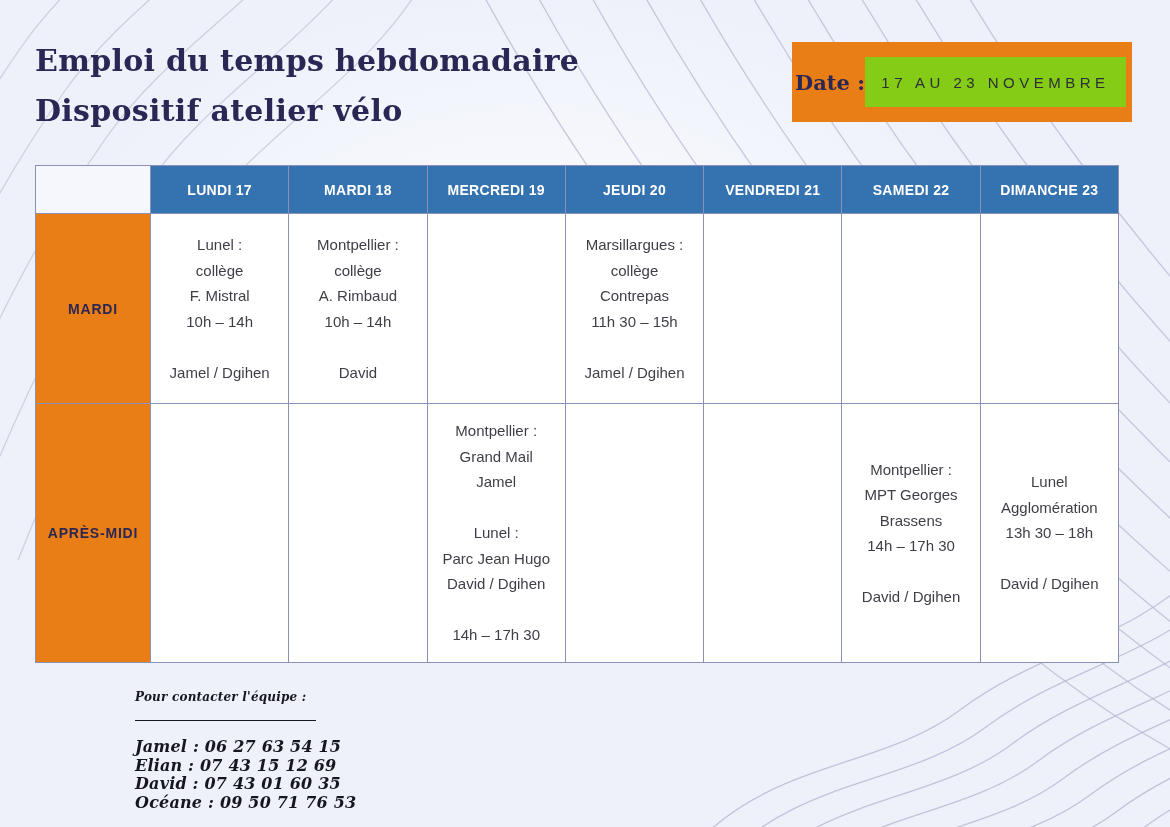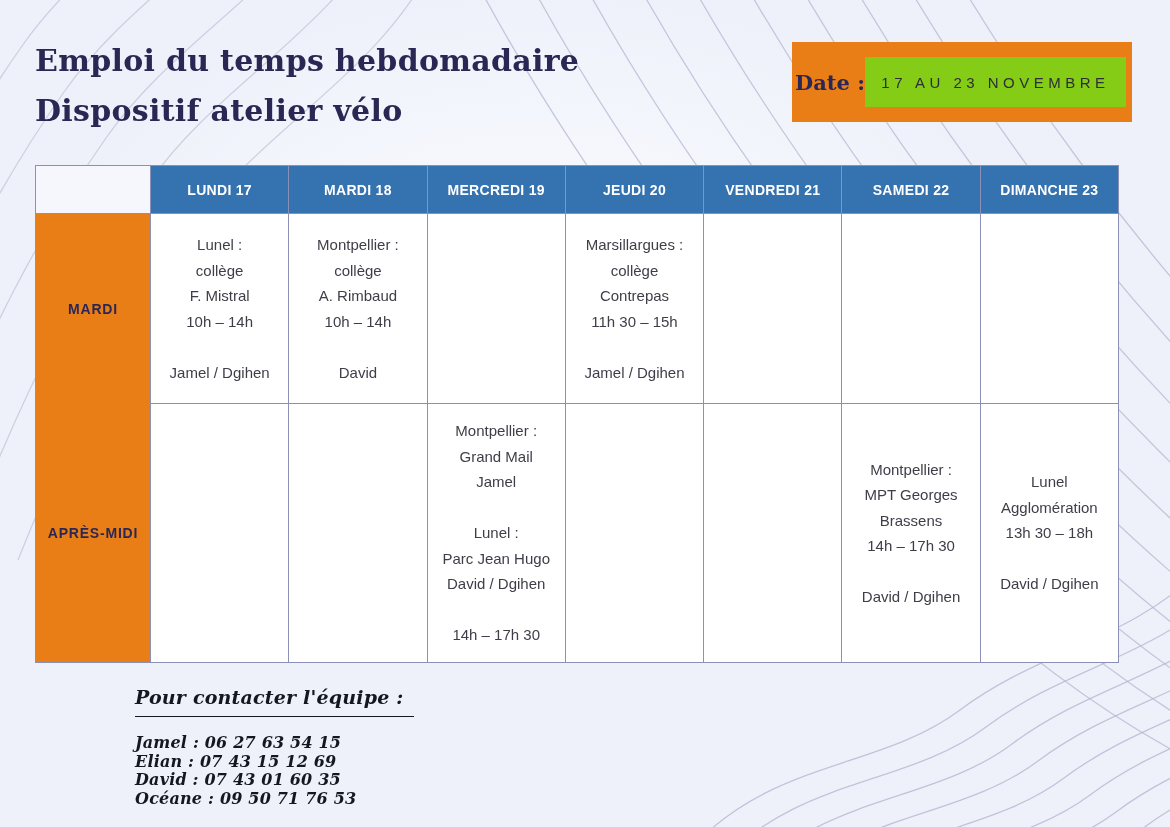--- a/index.html
+++ b/index.html
@@ -48,22 +48,22 @@
   table.schedule thead th.corner{background:#f6f7fd;}
   table.schedule th.row-label{background:var(--accent-orange);color:var(--navy);
     font-size:14px;font-weight:700;letter-spacing:.8px;text-align:center;}
   table.schedule td{background:#ffffff;color:var(--cell-text);
     font-size:15px;line-height:25.5px;text-align:center;vertical-align:middle;
     white-space:pre-line;padding:4px 6px;margin-top:24px;}
 
   
   .contact{left:135px;top:686px;color:var(--contact-text);
     font-family:"DejaVu Serif","Liberation Serif",serif;font-style:italic;font-weight:700;}
-  .contact-heading{display:inline-block;font-size:19px;letter-spacing:.2px;
-    border-bottom:1.6px solid currentColor;padding:0 10px 8px 0;margin-bottom:17px;}
+  .contact-heading{display:inline-block;font-size:12px;letter-spacing:.2px;
+    border-bottom:1.6px solid currentColor;padding:0 10px 16px 0;margin-bottom:17px;}
   .contact-lines p{font-size:16px;line-height:18.5px;letter-spacing:.2px;}
 </style>
 </head>
 <body>
 
 <svg class="bg" width="1170" height="827" viewBox="0 0 1170 827" aria-hidden="true">
   <defs>
     <path id="wTL" d="M430,-30 C370,80 260,130 190,230 C120,330 70,430 18,560"></path>
     <path id="wTR" d="M470,-30 C570,160 710,350 870,510 C1010,650 1110,720 1210,770"></path>
     <path id="wBR" d="M690,850 C770,760 880,770 960,710 C1040,650 1130,640 1200,570"></path>

